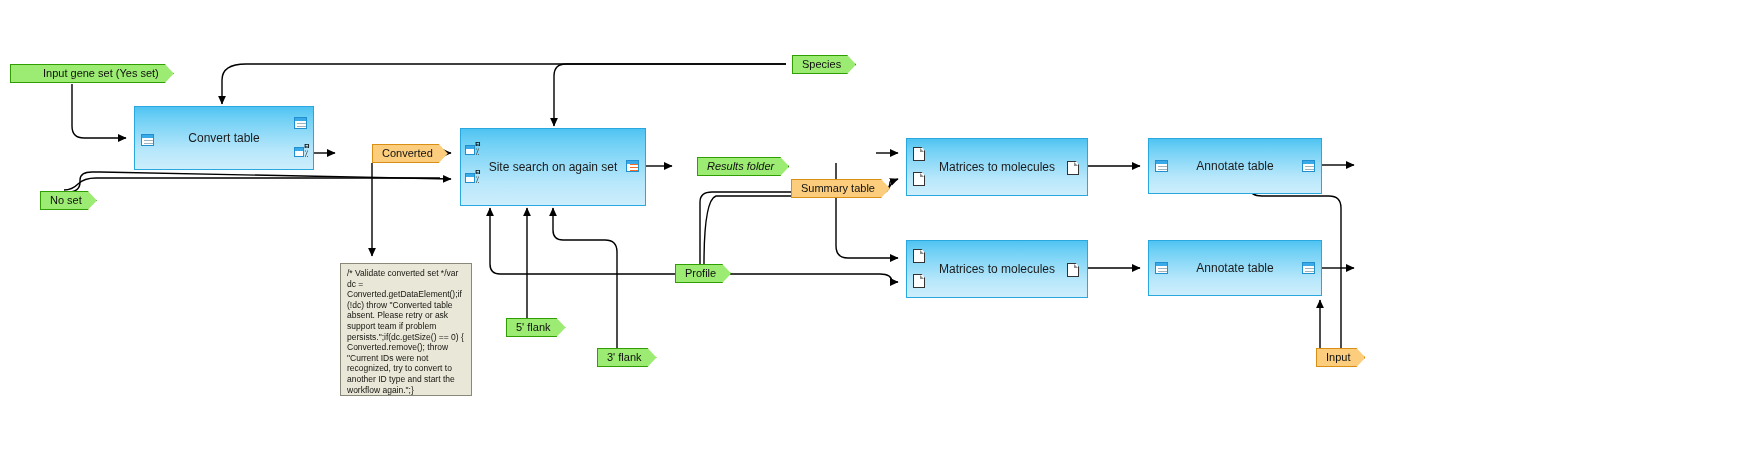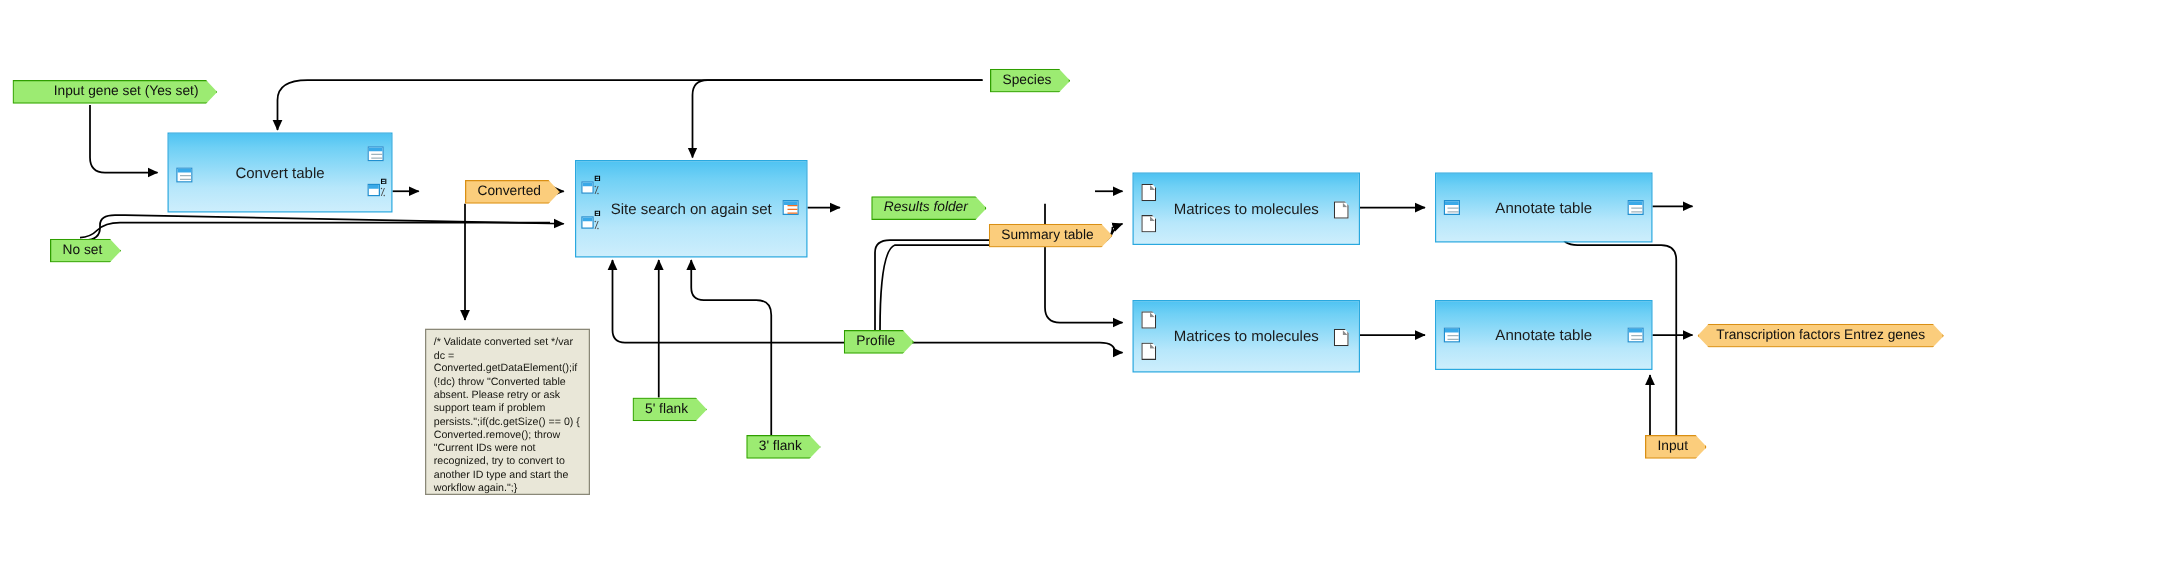--- a/index.html
+++ b/index.html
@@ -306,17 +306,16 @@
 
   <div class="chip green" style="left:506px; top:318px;">5' flank</div>
 
   <div class="chip green" style="left:597px; top:348px;">3' flank</div>
 
   <div class="chip green" style="left:651px; top:264px;margin-left:24px;">Profile</div>
 
   <div class="chip orange" style="left:1316px; top:348px;">Input</div>
 
 
-  <div class="chip orange bi" style="left:1358px; top:259px;">Transcription factors Entrez genes</div>
 
   <div class="note" style="left:340px; top:263px; width:132px; height:133px;">/* Validate converted set */var dc = Converted.getDataElement();if (!dc) throw "Converted table absent. Please retry or ask support team if problem persists.";if(dc.getSize() == 0) {  Converted.remove(); throw "Current IDs were not recognized, try to convert to another ID type and start the workflow again.";}</div>
 
 </div>
 
 </body></html>

